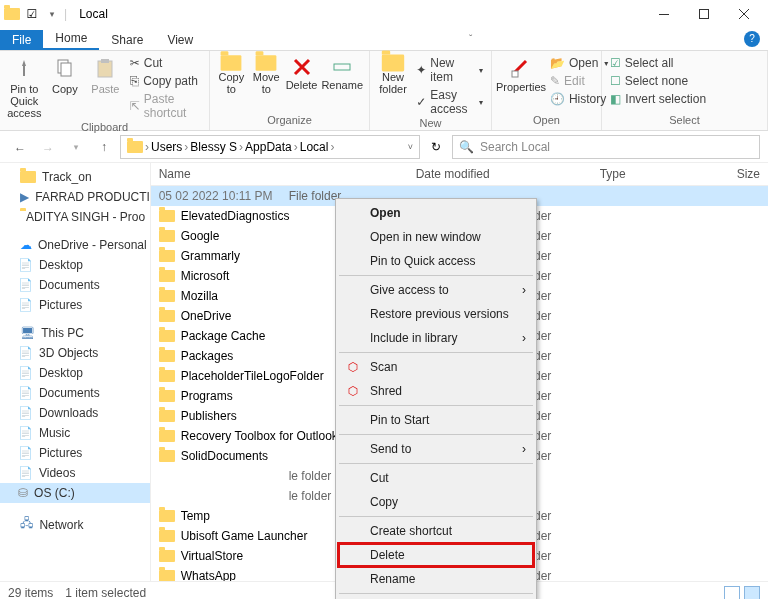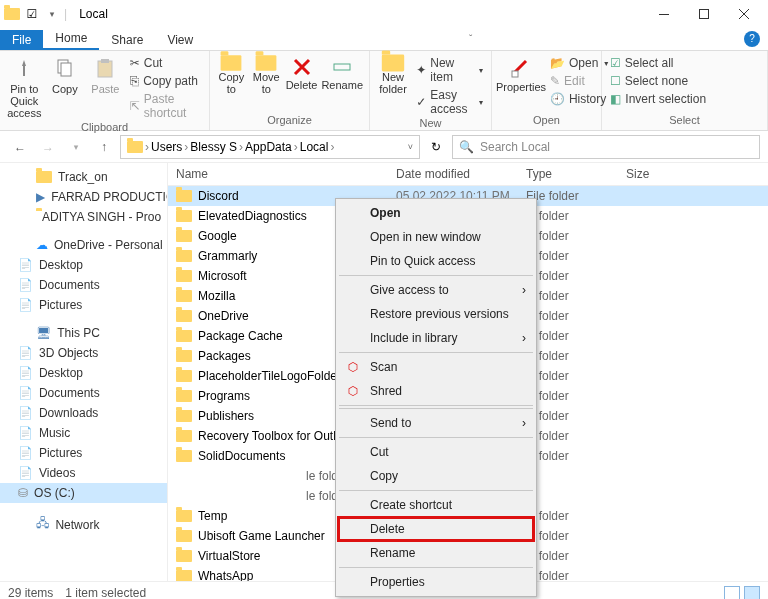--- a/index.html
+++ b/index.html
@@ -25,28 +25,28 @@
 .rsmallbtn { display: flex; align-items: center; gap: 4px; font-size: 11px; color: #444; padding: 1px 2px; }
 .navbar { height: 32px; display: flex; align-items: center; padding: 0 8px; gap: 4px; border-bottom: 1px solid #eee; }
 .nav-arrow { width: 24px; text-align: center; color: #555; }
 .breadcrumb { flex: 0 0 auto; display: flex; align-items: center; gap: 2px; border: 1px solid #ccc; padding: 2px 6px; height: 24px; width: 300px; }
 .bc-sep { color: #888; }
 .refresh { width: 24px; text-align: center; }
 .search { flex: 1; border: 1px solid #ccc; height: 24px; display: flex; align-items: center; padding: 0 6px; gap: 6px; color: #888; }
 .main { display: flex; height: 418px; }
 .sidebar { width: 168px; border-right: 1px solid #eee; overflow-y: auto; padding: 4px 0; }
 .sb-item { display: flex; align-items: center; gap: 6px; padding: 3px 8px 3px 18px; font-size: 12px; color: #333; white-space: nowrap; overflow: hidden; }
-.sb-item.root { padding-left: 20px; margin-left: 16px; }
+.sb-item.root { padding-left: 20px; }
 .sb-item.sel { background: #cce8ff; }
 .sb-sp { height: 8px; }
 .content { flex: 1; display: flex; flex-direction: column; }
-.columns { display: flex; padding: 4px 8px; border-bottom: 1px solid #eee; color: #555; }
+.columns { display: flex; padding: 4px 8px; border-bottom: 1px solid #eee; color: #555; gap: 37px; }
 .col-name { width: 220px; }
 .col-date { width: 130px; }
-.col-type { width: 100px; }
+.col-type { width: 100px; margin-left: 17px; }
 .col-size { flex: 1; }
 .filelist { flex: 1; overflow-y: auto; }
 .file-row { display: flex; align-items: center; padding: 2px 8px; height: 20px; }
 .file-row.sel { background: #cce8ff; }
 .file-row .fn { width: 220px; display: flex; align-items: center; gap: 6px; }
 .file-row .fd { width: 130px; color: #737373; }
 .file-row .ft { width: 100px; color: #666; }
 .folder-ic { width: 16px; height: 12px; background: #ffd666; border-radius: 1px; position: relative; }
 .folder-ic::before { content: ''; position: absolute; top: -3px; left: 0; width: 6px; height: 3px; background: #ffd666; border-radius: 1px 1px 0 0; }
 .status { height: 22px; border-top: 1px solid #eee; display: flex; align-items: center; padding: 0 8px; gap: 12px; color: #555; font-size: 11px; }
@@ -337,24 +337,20 @@
     </div>
   <div class="content">
     <div class="columns">
       <div class="col-name">Name</div>
       <div class="col-date">Date modified</div>
       <div class="col-type">Type</div>
       <div class="col-size">Size</div>
     </div>
     <div class="filelist" id="filelist">
         <div class="file-row sel">
-          <div class="fn">
-            <span class="folder-ic"></span>
-            <span>Discord</span>
-          </div>
           <div class="fd">05 02 2022 10:11 PM</div>
           <div class="ft">File folder</div>
         </div>
         <div class="file-row">
           <div class="fn">
             <span class="folder-ic"></span>
             <span>ElevatedDiagnostics</span>
           </div>
           <div class="fd"></div>
           <div class="ft">le folder</div>
@@ -513,20 +509,21 @@
   <div class="cm-item">Open in new window</div>
   <div class="cm-item">Pin to Quick access</div>
   <div class="cm-sep"></div>
   <div class="cm-item"><span>Give access to</span><span class="arrow">›</span></div>
   <div class="cm-item">Restore previous versions</div>
   <div class="cm-item"><span>Include in library</span><span class="arrow">›</span></div>
   <div class="cm-sep"></div>
   <div class="cm-item"><span class="cic" style="color:#d11">⬡</span><span>Scan</span></div>
   <div class="cm-item"><span class="cic" style="color:#d11">⬡</span><span>Shred</span></div>
   <div class="cm-sep"></div>
+  <div class="cm-item">Pin to Start</div>
   <div class="cm-sep"></div>
   <div class="cm-item"><span>Send to</span><span class="arrow">›</span></div>
   <div class="cm-sep"></div>
   <div class="cm-item">Cut</div>
   <div class="cm-item">Copy</div>
   <div class="cm-sep"></div>
   <div class="cm-item">Create shortcut</div>
   <div class="cm-item hl">Delete</div>
   <div class="cm-item">Rename</div>
   <div class="cm-sep"></div>

